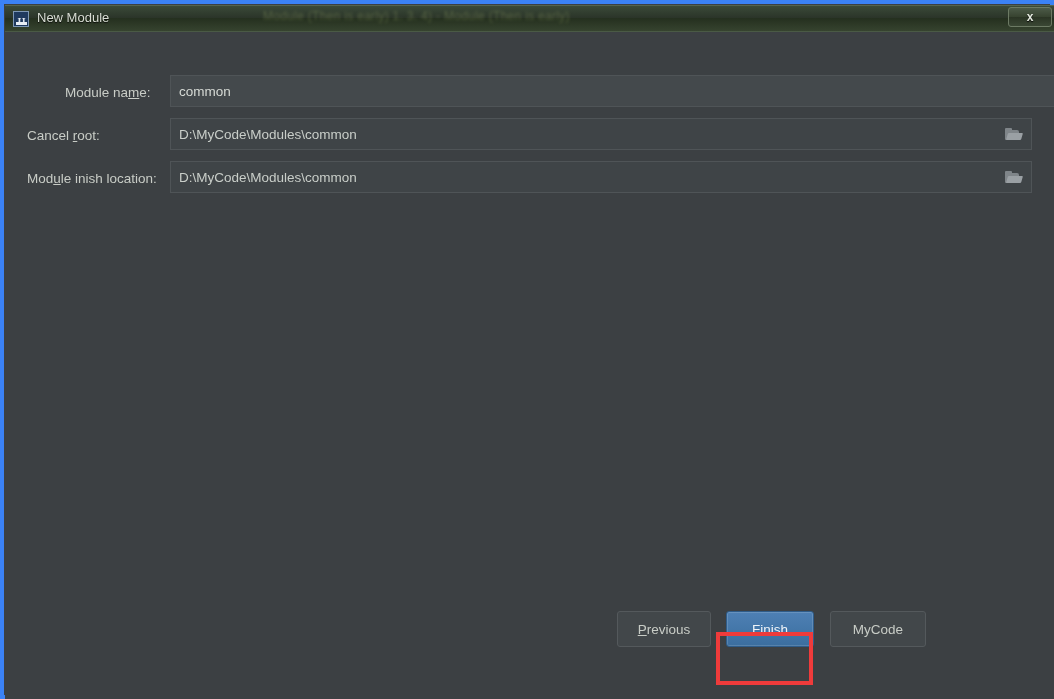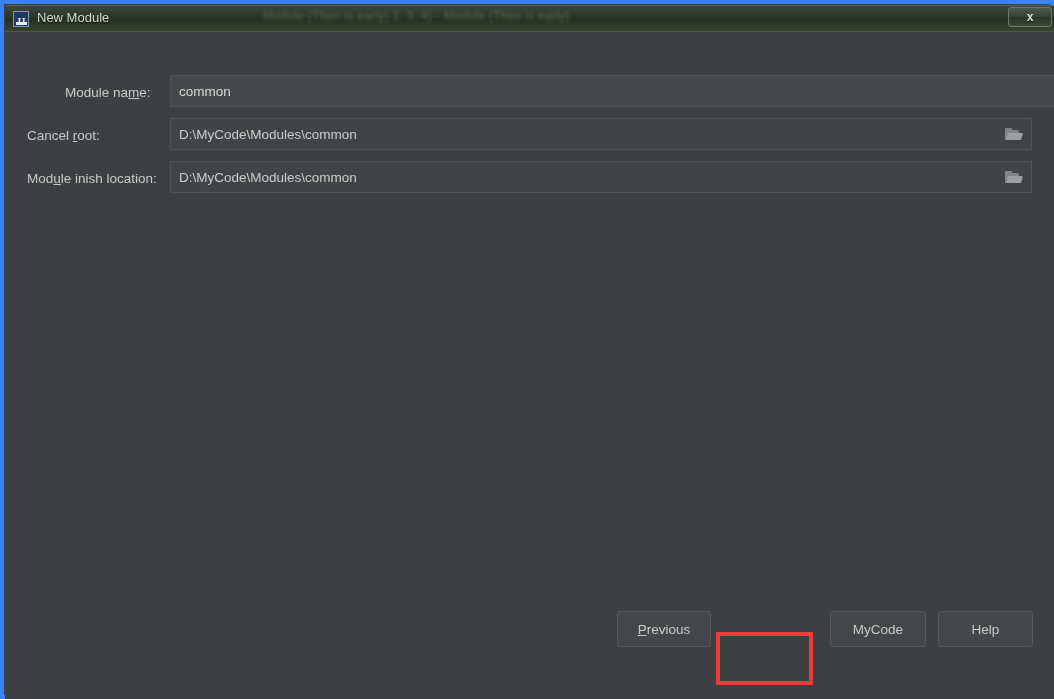--- a/index.html
+++ b/index.html
@@ -294,28 +294,28 @@
         </div>
 
       </div>
 
       <div class="footer">
 
         <div class="dlg-btn" style="left:612px; width:94px;">
           <span><span></span><u>P</u><span>revious</span></span>
         </div>
 
+        <div class="dlg-btn primary" style="left:721px; width:88px;">
+          <span><span></span><u>F</u><span>inish</span></span>
+        </div>
 
         <div class="dlg-btn" style="left:825px; width:96px;">
           <span><span>MyCode</span><u></u><span></span></span>
         </div>
 
-        <div class="dlg-btn" style="left:933px; width:95px;">
-          <span><span>Help</span><u></u><span></span></span>
-        </div>
 
       </div>
 
     </div>
   </div>
 
   <div class="annotation-box" style="left:716px; top:632px; width:97px; height:53px;"></div>
 
 </div>
 

